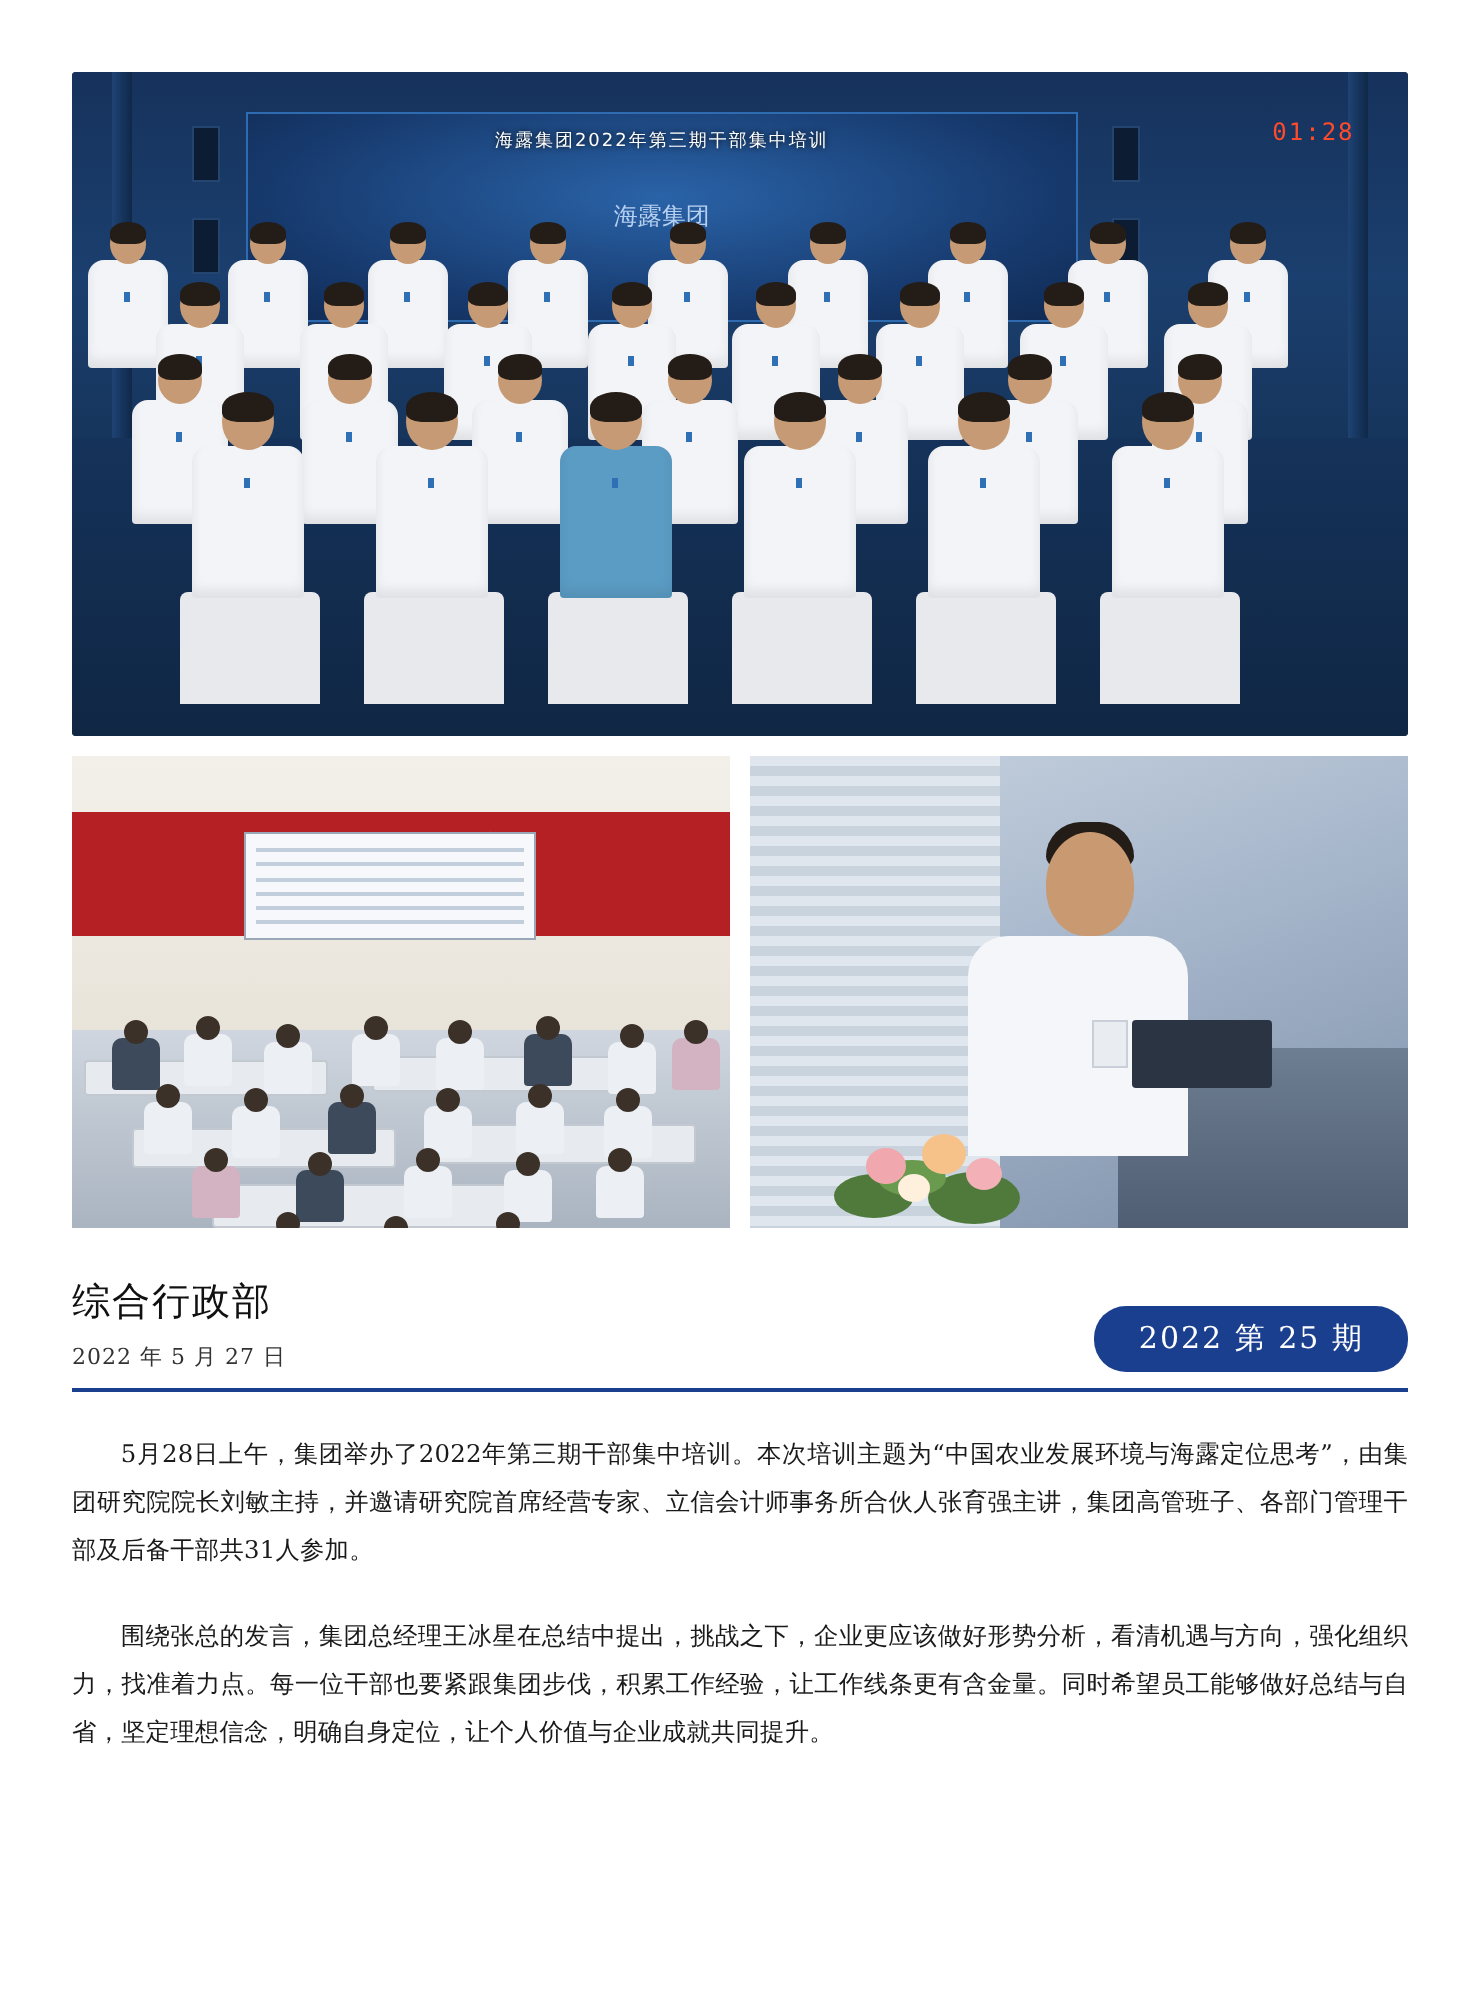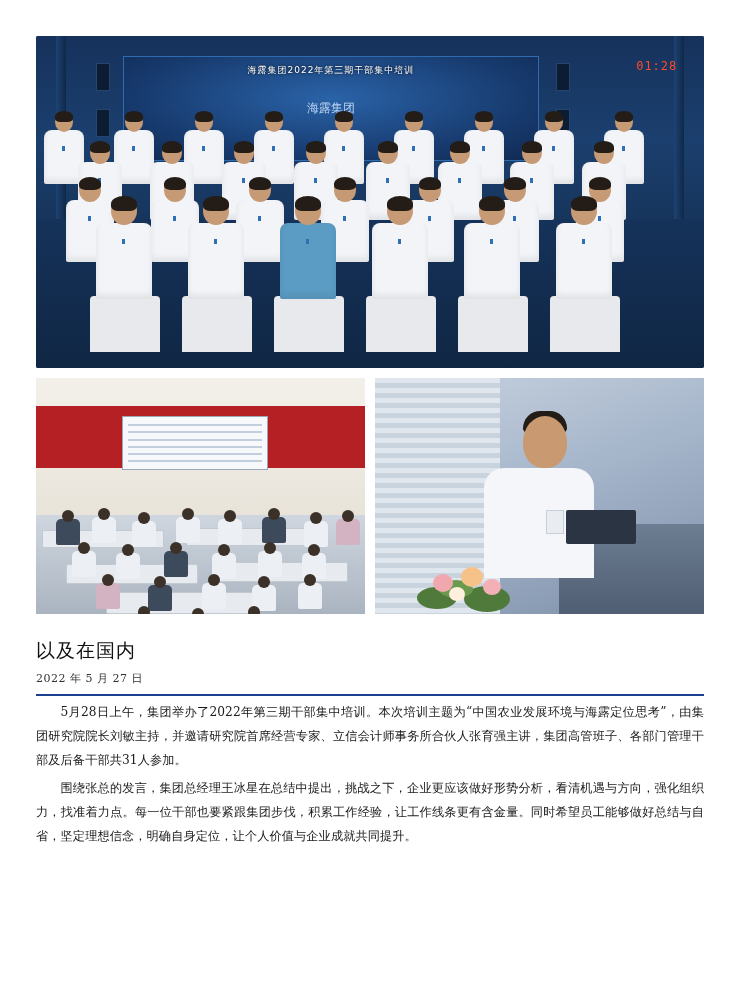--- a/index.html
+++ b/index.html
@@ -219,21 +219,21 @@
     letter-spacing: .5px;
     color: #111;
   }
   .para {
     font-family: "DejaVu Serif", serif;
     font-size: 12.2px;
     line-height: 1.95;
     color: #1a1a1a;
     text-align: justify;
     text-indent: 2em;
-    margin: 5px 0 0 0;
+    margin: 20px 0 0 0;
     letter-spacing: .1px;
   }
 </style>
 </head>
 <body>
 
 <div class="page">
 
   <div class="photo photo-main">
     <div class="gp-wall"></div>
@@ -463,23 +463,24 @@
         <div class="sp-flower" style="left:20%; bottom:28%; width:20px; height:18px;"></div>
         <div class="sp-flower" style="left:38%; bottom:34%; width:22px; height:20px; background:#f6c28a;"></div>
         <div class="sp-flower" style="left:52%; bottom:24%; width:18px; height:16px; background:#f3b0b6;"></div>
         <div class="sp-flower" style="left:30%; bottom:16%; width:16px; height:14px; background:#fff0dd;"></div>
       </div>
     </div>
   </div>
 
   <div class="meta-row">
     <div>
-      <div class="dept">以及在国内</div>
+      <div class="dept">综合行政部</div>
       <div class="date">2022 年 5 月 27 日</div>
     </div>
+    <div class="issue-badge">2022  第 25 期</div>
   </div>
   <div class="rule"></div>
 
 
   <p class="para">5月28日上午，集团举办了2022年第三期干部集中培训。本次培训主题为“中国农业发展环境与海露定位思考”，由集团研究院院长刘敏主持，并邀请研究院首席经营专家、立信会计师事务所合伙人张育强主讲，集团高管班子、各部门管理干部及后备干部共31人参加。</p>
   <p class="para">围绕张总的发言，集团总经理王冰星在总结中提出，挑战之下，企业更应该做好形势分析，看清机遇与方向，强化组织力，找准着力点。每一位干部也要紧跟集团步伐，积累工作经验，让工作线条更有含金量。同时希望员工能够做好总结与自省，坚定理想信念，明确自身定位，让个人价值与企业成就共同提升。</p>
 
 </div>
 
 </body></html>

